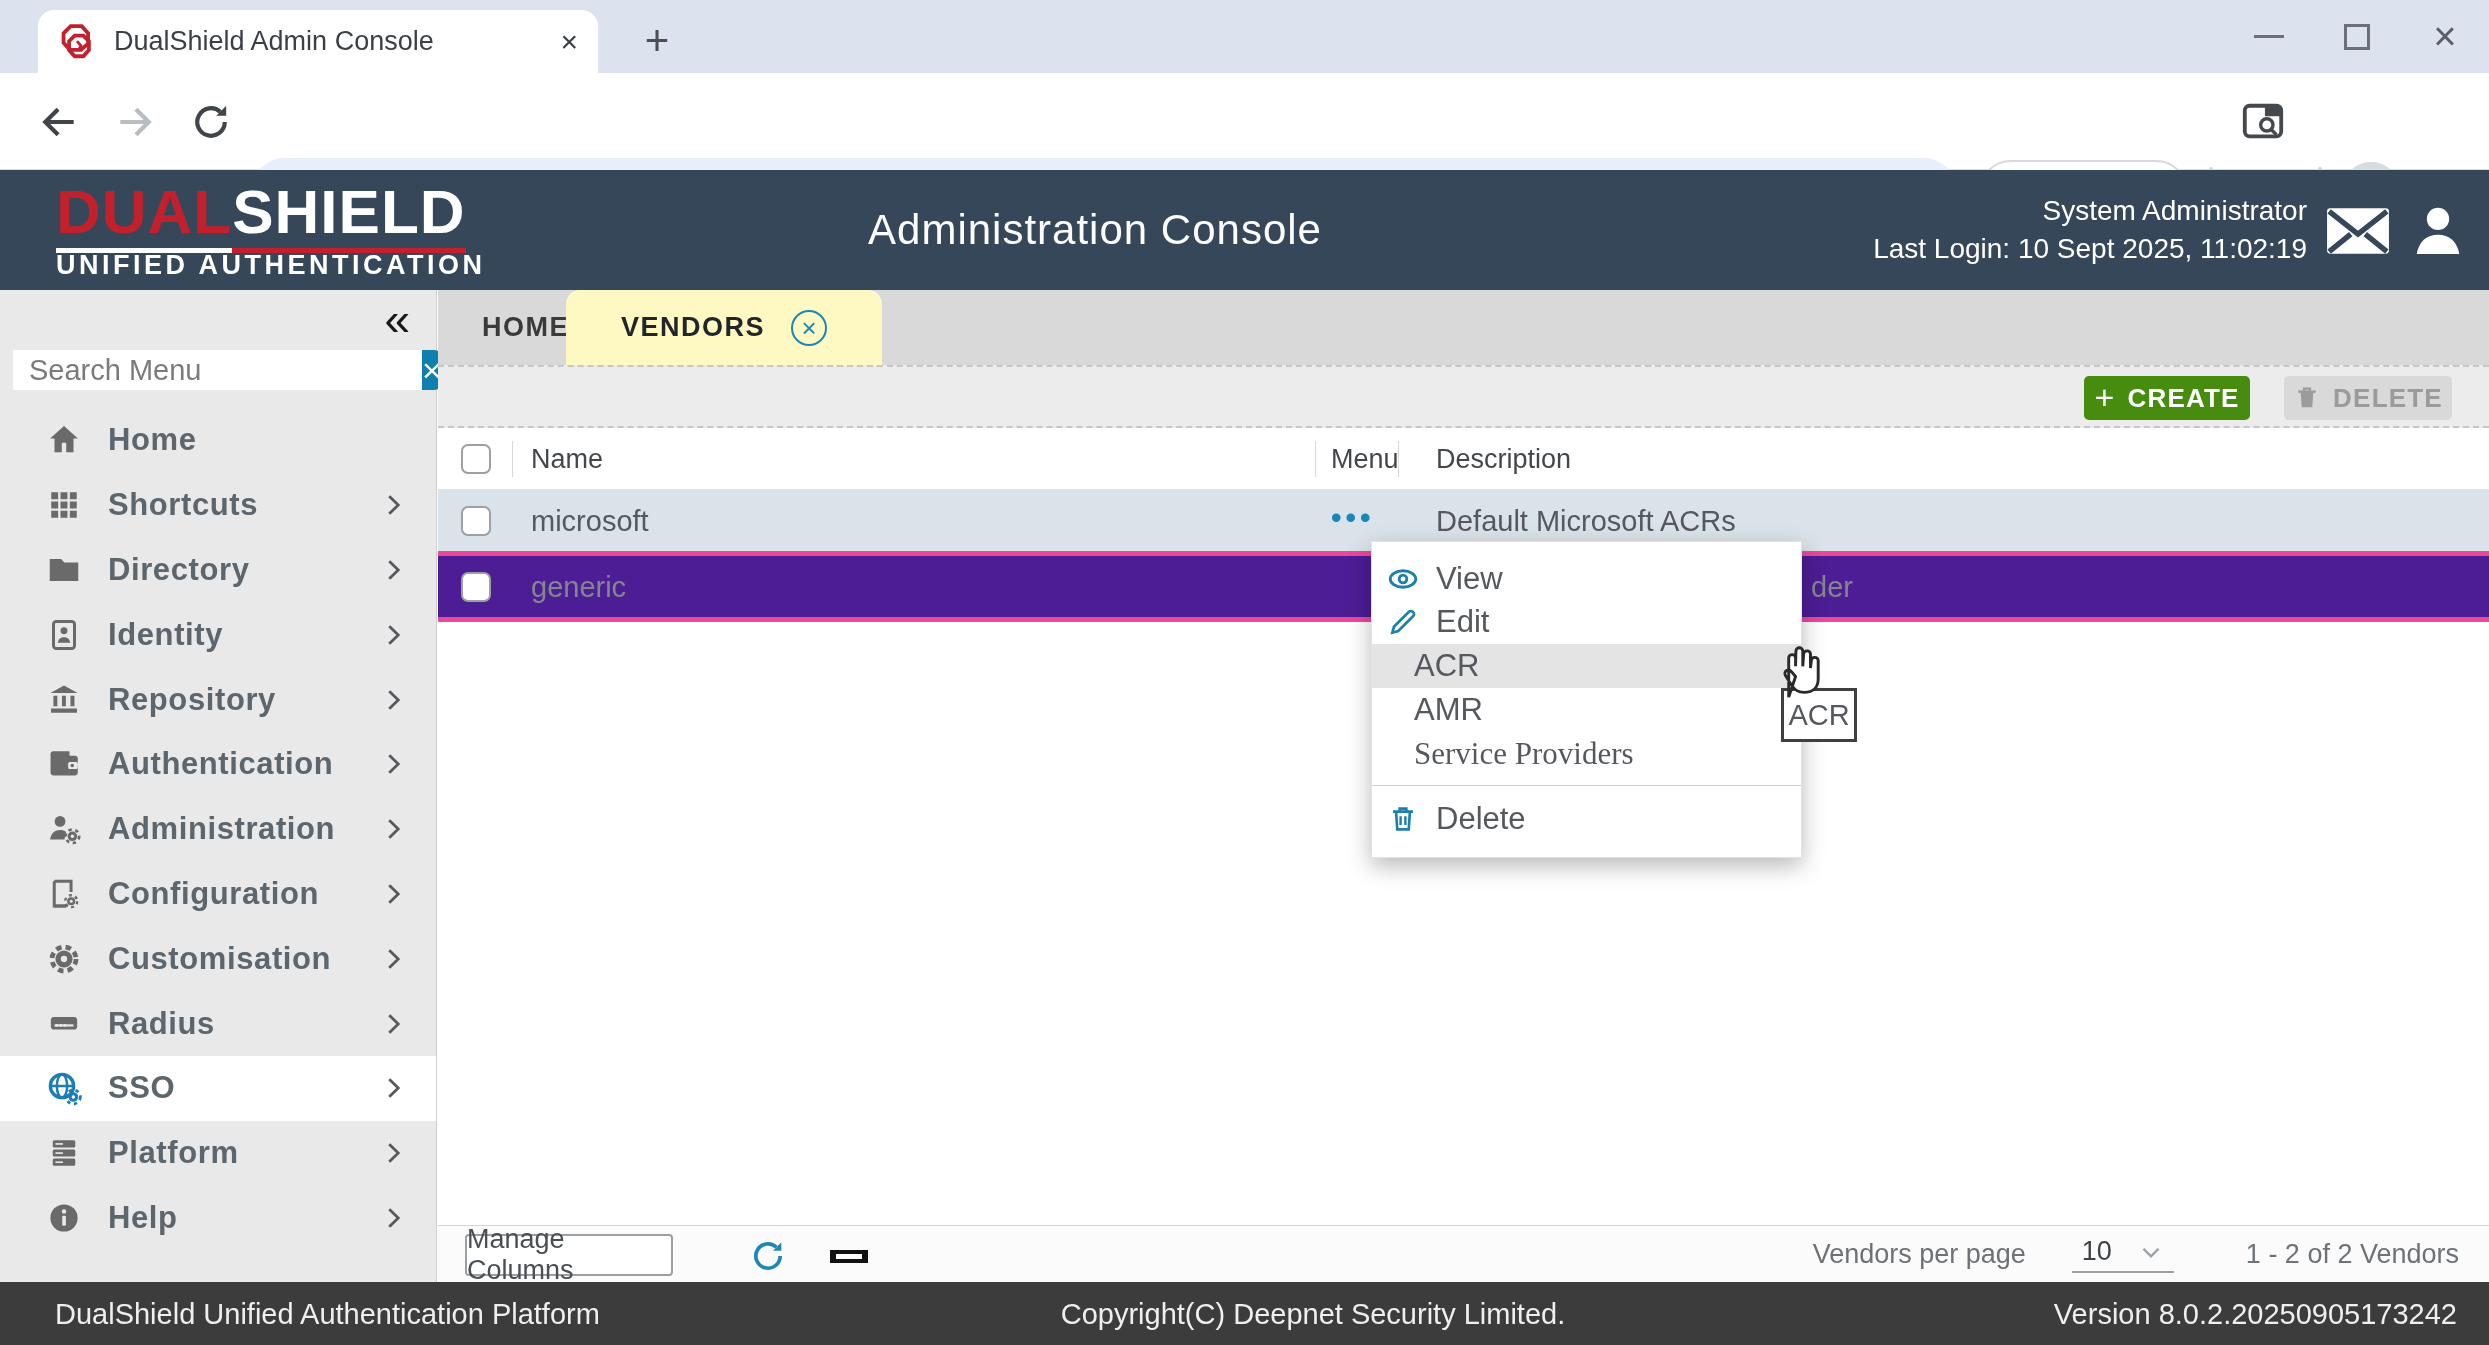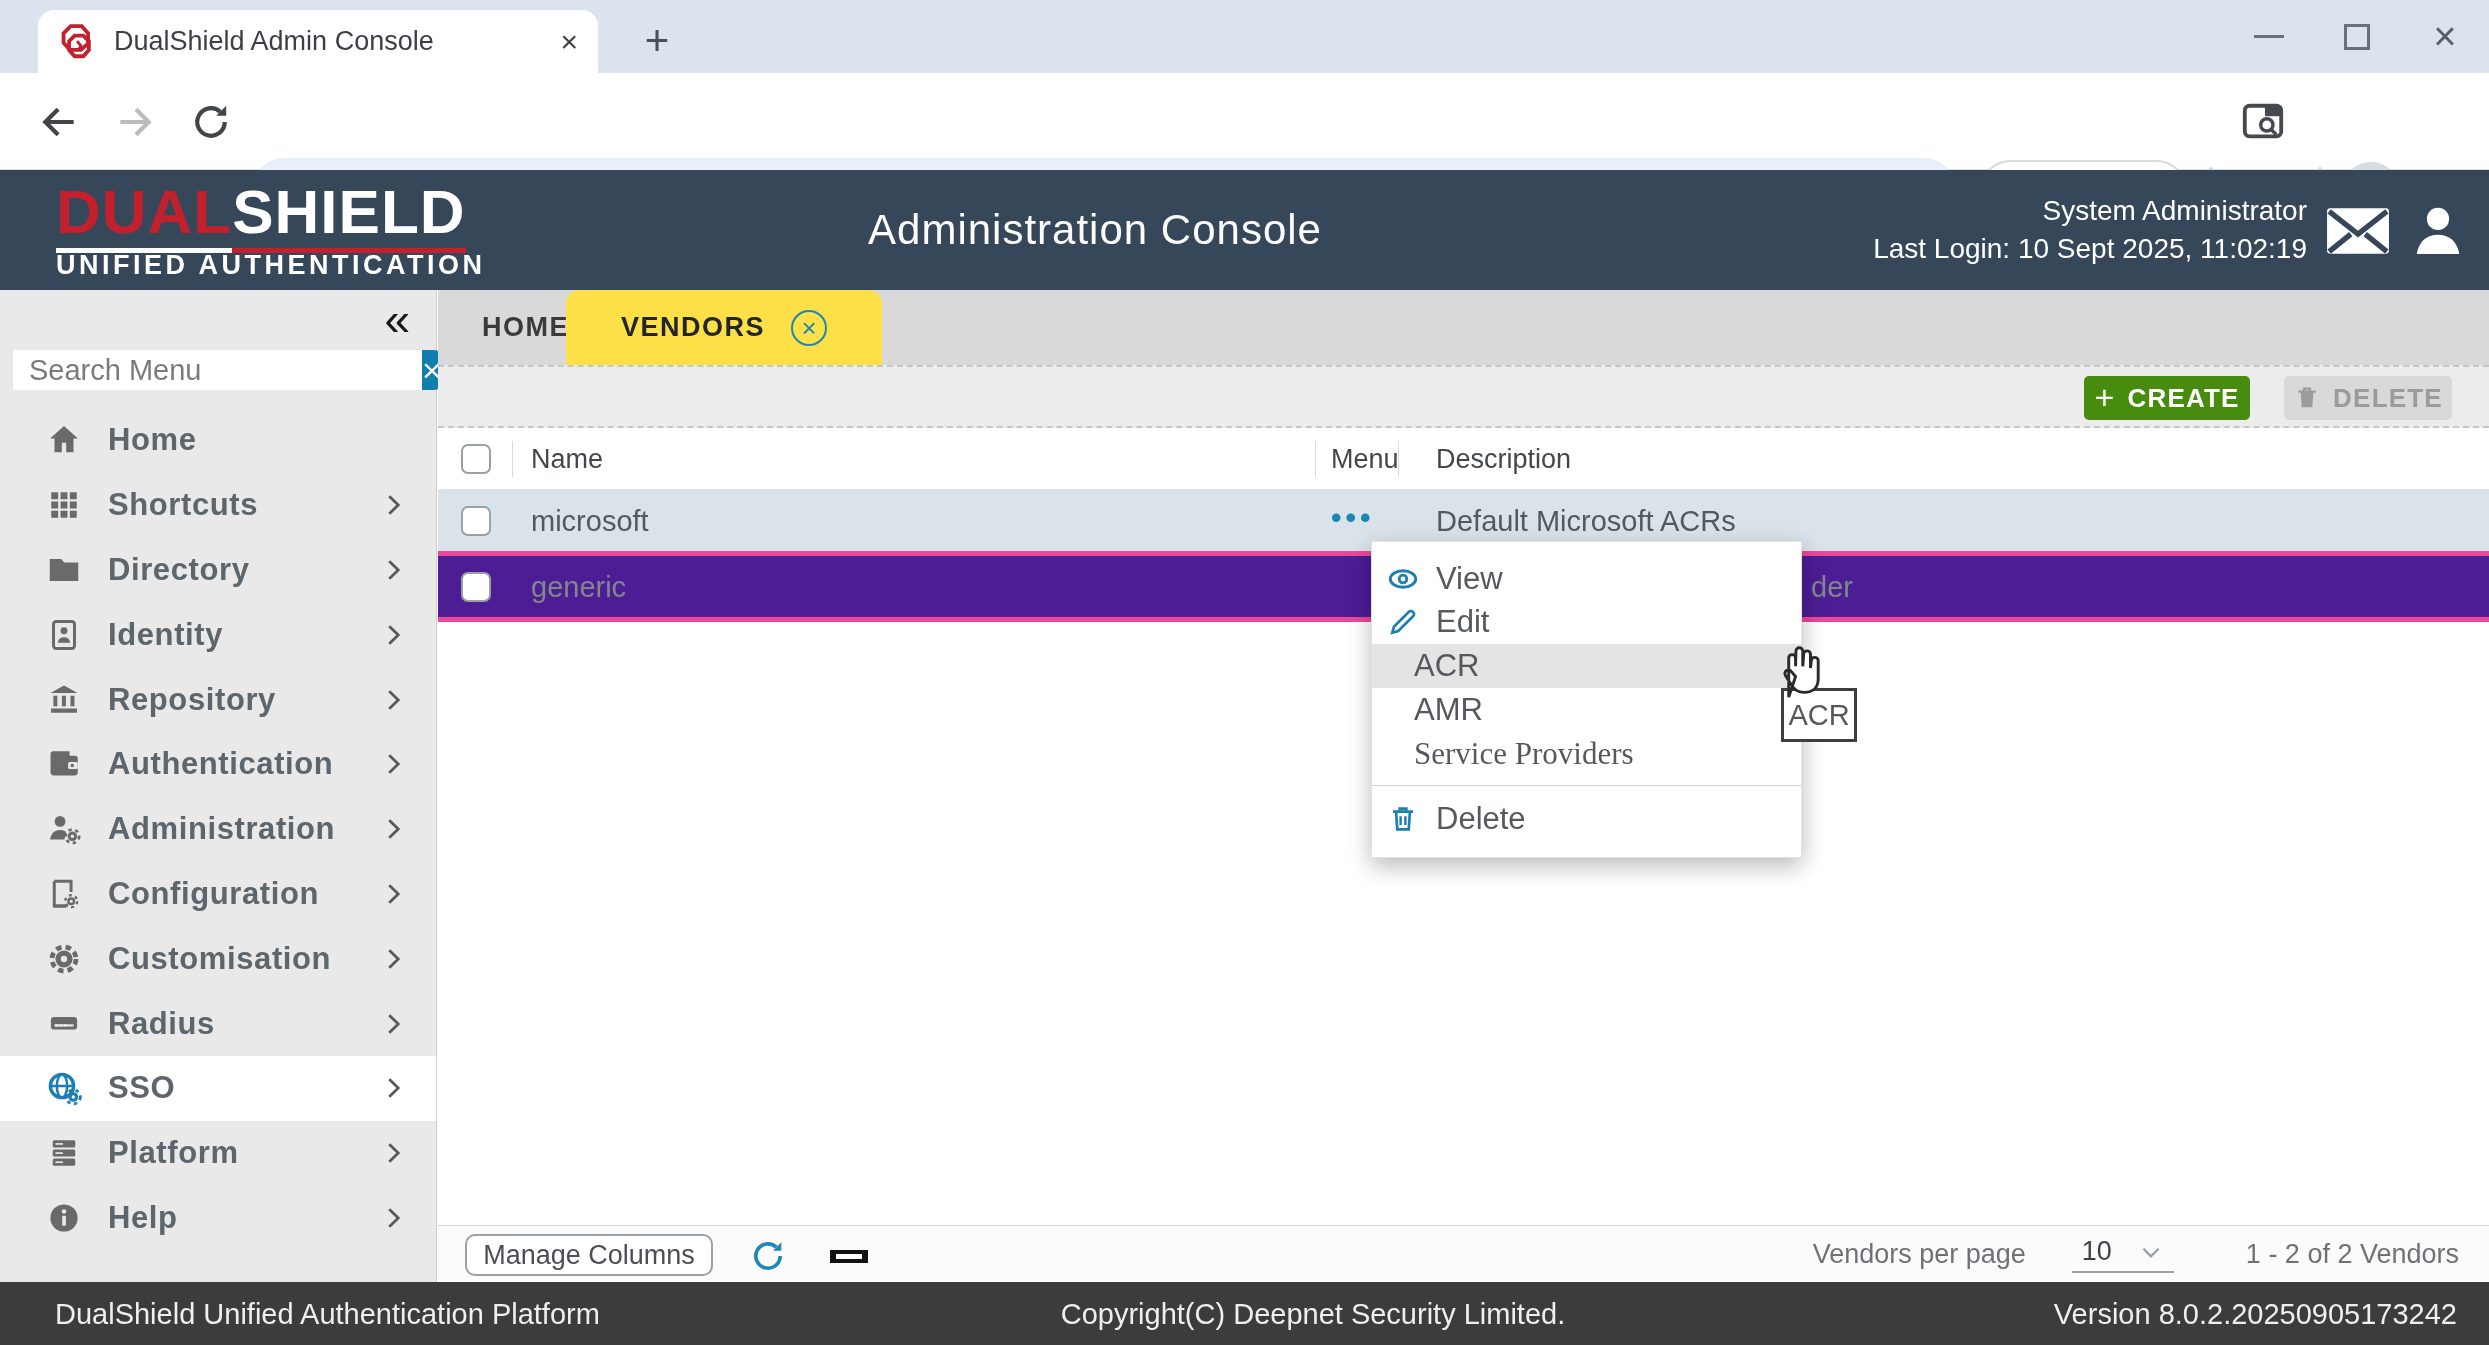--- a/index.html
+++ b/index.html
@@ -67,21 +67,21 @@
   .s-ic { width:44px; display:flex; justify-content:center; margin-left:42px; color:#6a6a6a; }
   .s-item.active .s-ic { color:#1b7fb5; }
   .s-lbl { font-size:31px; font-weight:600; letter-spacing:0.6px; margin-left:22px; }
   .s-chev { position:absolute; right:28px; top:50%; transform:translateY(-50%); color:#55595e; }
 
   
   .main { position:absolute; left:438px; top:290px; width:2051px; height:992px; background:#fff; }
   .tabstrip { position:absolute; left:0; top:0; width:100%; height:75px; background:#d9d9d9; }
   .tab-home { position:absolute; left:44px; top:0; height:75px; display:flex; align-items:center;
     font-size:27px; font-weight:bold; letter-spacing:1.5px; color:#3a3a3a; }
-  .tab-vendors { position:absolute; left:128px; top:0; width:316px; height:75px; background:#fde047;
+  .tab-vendors { position:absolute; left:128px; top:0; width:316px; height:75px; background:#fef9c3;
     border-radius:14px 14px 0 0; display:flex; align-items:center; justify-content:center; gap:26px; }
   .tab-vendors .tlbl { font-size:27px; font-weight:bold; letter-spacing:1.5px; color:#22262a; }
   .tab-x { width:36px; height:36px; border:2.5px solid #1b87b5; border-radius:50%; color:#1b87b5;
     font-size:26px; display:flex; align-items:center; justify-content:center; line-height:1; }
   .band { position:absolute; left:0; top:75px; width:100%; height:63px; background:#ececec;
     border-top:2px dashed #c6c6c6; border-bottom:2px dashed #c6c6c6; }
   .btn { position:absolute; top:9px; height:44px; border-radius:5px; display:flex; align-items:center;
     justify-content:center; gap:12px; font-size:26px; font-weight:bold; letter-spacing:1.2px; }
   .btn-create { right:239px; width:166px; background:#478c0f; color:#fff; }
   .btn-create .plus { font-size:34px; font-weight:400; line-height:1; margin-top:-3px; }
@@ -100,22 +100,22 @@
   .cb { position:absolute; left:23px; top:50%; transform:translateY(-50%); width:30px; height:30px;
     background:#fff; border:2px solid #9aa0a4; border-radius:7px; }
   .cell-name { position:absolute; left:93px; top:50%; transform:translateY(-50%); }
   .dots { position:absolute; left:893px; top:50%; transform:translateY(-58%); color:#1787b5;
     font-size:30px; font-weight:bold; letter-spacing:4px; }
   .cell-desc { position:absolute; left:998px; top:50%; transform:translateY(-50%); }
   .cell-desc-cut { position:absolute; left:1373px; top:50%; transform:translateY(-50%); }
 
   .mfooter { position:absolute; left:0; bottom:0; width:100%; height:57px; background:#fbfbfb;
     border-top:1px solid #d4d4d4; }
-  .btn-cols { position:absolute; left:27px; top:8px; width:248px; height:42px; border:2px solid #9aa0a4;
-    border-radius:10px; background:#fff; color:#4a4f54; font-size:27px; display:flex; align-items:center; justify-content:center; }
+  .btn-cols { position:absolute; left:27px; top:8px; width:208px; height:42px; border:2px solid #9aa0a4;
+    border-radius:4px; background:#fff; color:#4a4f54; font-size:27px; display:flex; align-items:center; justify-content:center; }
   .f-refresh { position:absolute; left:310px; top:10px; }
   .f-dash { position:absolute; left:392px; top:24px; width:38px; height:13px; background:#111;
     display:flex; align-items:center; justify-content:center; }
   .f-dash i { display:block; width:26px; height:5px; background:#fff; }
   .pager { position:absolute; right:30px; top:0; height:57px; display:flex; align-items:center;
     font-size:27px; color:#6e7276; }
   .pp-select { display:flex; align-items:center; gap:26px; border-bottom:2px solid #9aa0a4;
     padding:0 10px 4px 10px; margin-left:46px; color:#3e4246; }
   .pp-range { margin-left:72px; color:#6e7276; }
 

